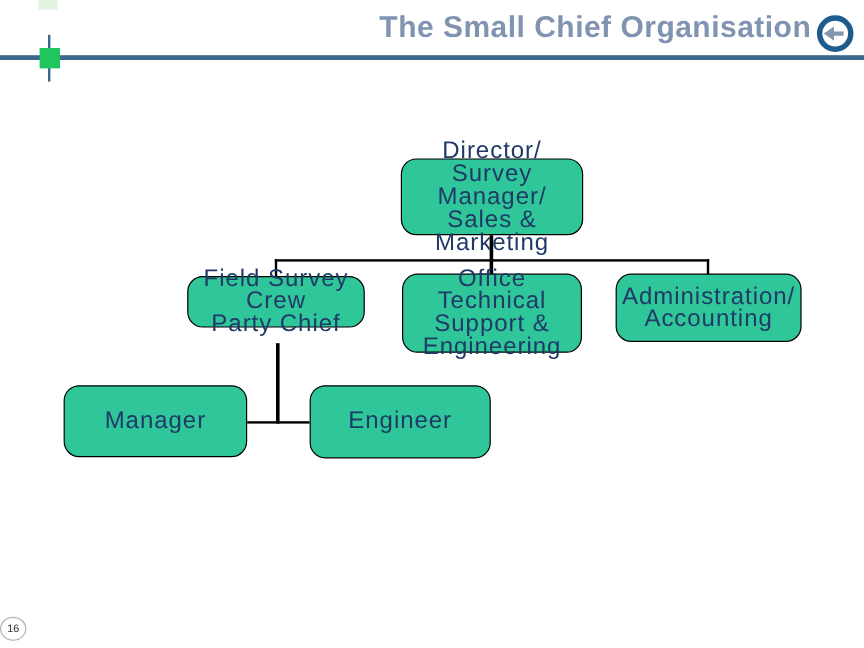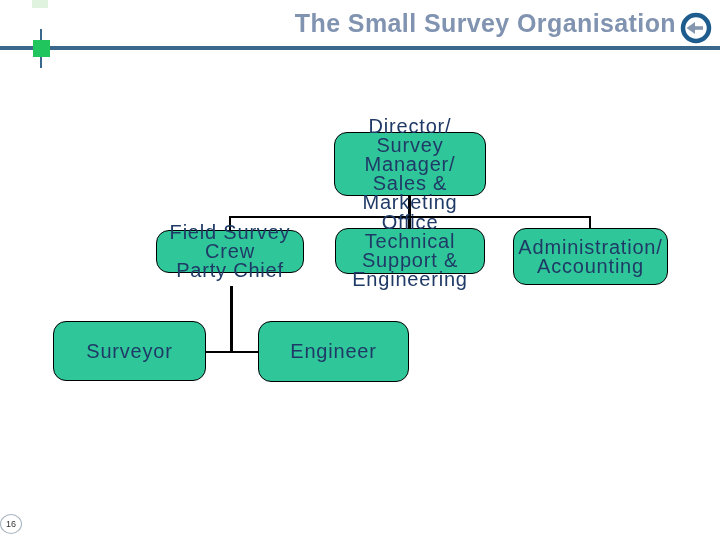--- a/index.html
+++ b/index.html
@@ -67,21 +67,21 @@
     color: var(--node-text, #1F3A66);
     font-size: 20px;
     letter-spacing: 0.8px;
     line-height: 19px;
     z-index: 2;
   }
   .node .label { white-space: pre-line; }
 
   .node-director  { left: 334px; top: 132px; width: 152px; height: 64px; }
   .node-field     { left: 156px; top: 230px; width: 148px; height: 43px; }
-  .node-office    { left: 335px; top: 228px; width: 150px; height: 46px; }
+  .node-office    { left: 335px; top: 228px; width: 150px; height: 66px; }
   .node-admin     { left: 513px; top: 228px; width: 155px; height: 57px; }
   .node-surveyor  { left:  53px; top: 321px; width: 153px; height: 60px; }
   .node-engineer  { left: 258px; top: 321px; width: 151px; height: 61px; }
 
   
   .conn { position: absolute; background: var(--connector, #000); z-index: 1; }
   .conn-director-drop { left: 408px; top: 196px; width: 3px;   height: 34px; }
   .conn-tier1-h       { left: 229px; top: 216px; width: 362px; height: 2px;  }
   .conn-drop-field    { left: 229px; top: 216px; width: 2px;   height: 15px; }
   .conn-drop-admin    { left: 589px; top: 216px; width: 2px;   height: 15px; }
@@ -104,21 +104,21 @@
 </head>
 <body>
 
 <div class="slide">
 
   <div class="accent-pale"></div>
   <div class="accent-vline"></div>
   <div class="rule"></div>
   <div class="accent-square"></div>
 
-  <div class="title">The Small Survey Organisation</div>
+  <div class="title">The Small Chief Organisation</div>
 
   <svg class="nav-icon" viewBox="0 0 34 34">
     <circle cx="17" cy="17" r="13" fill="none" stroke="#1E5C8D" stroke-width="4.5"></circle>
     <rect x="14" y="15.2" width="10" height="3.6" fill="#8496AE"></rect>
     <path d="M16 11 L7.5 17 L16 23 Z" fill="#8496AE"></path>
   </svg>
 
   <div class="conn conn-director-drop"></div>
   <div class="conn conn-tier1-h"></div>
   <div class="conn conn-drop-field"></div>
@@ -138,21 +138,21 @@
   <div class="node node-office">
     <span class="label">Office Technical
 Support &amp;
 Engineering</span>
   </div>
   <div class="node node-admin">
     <span class="label">Administration/
 Accounting</span>
   </div>
   <div class="node node-surveyor">
-    <span class="label">Surveyor</span>
+    <span class="label">Manager</span>
   </div>
   <div class="node node-engineer">
     <span class="label">Engineer</span>
   </div>
 
   <div class="page-badge">
     <span>16</span>
   </div>
 
 </div>

